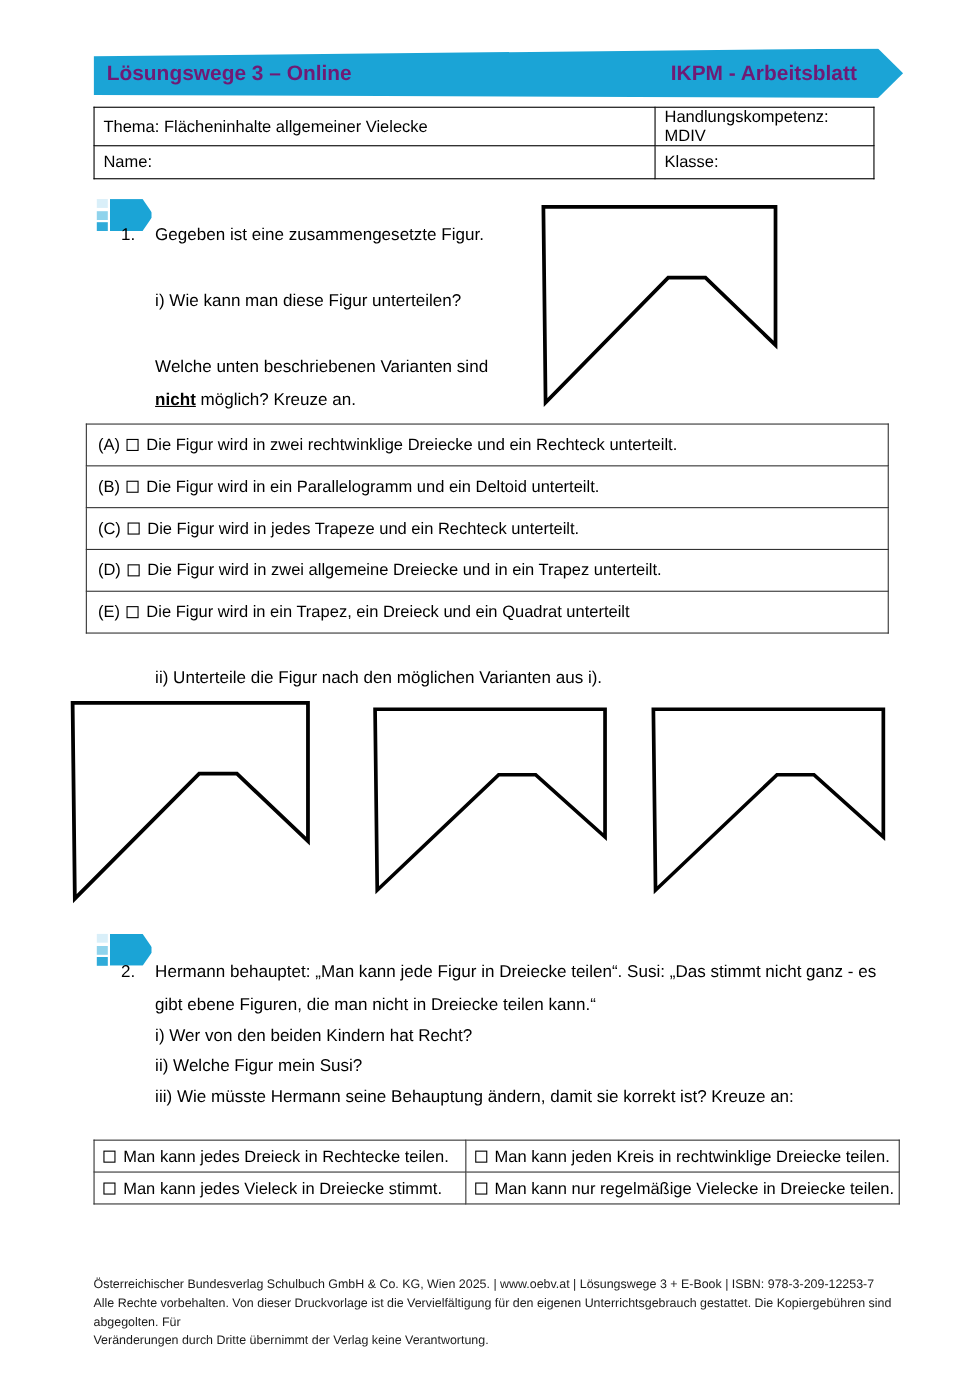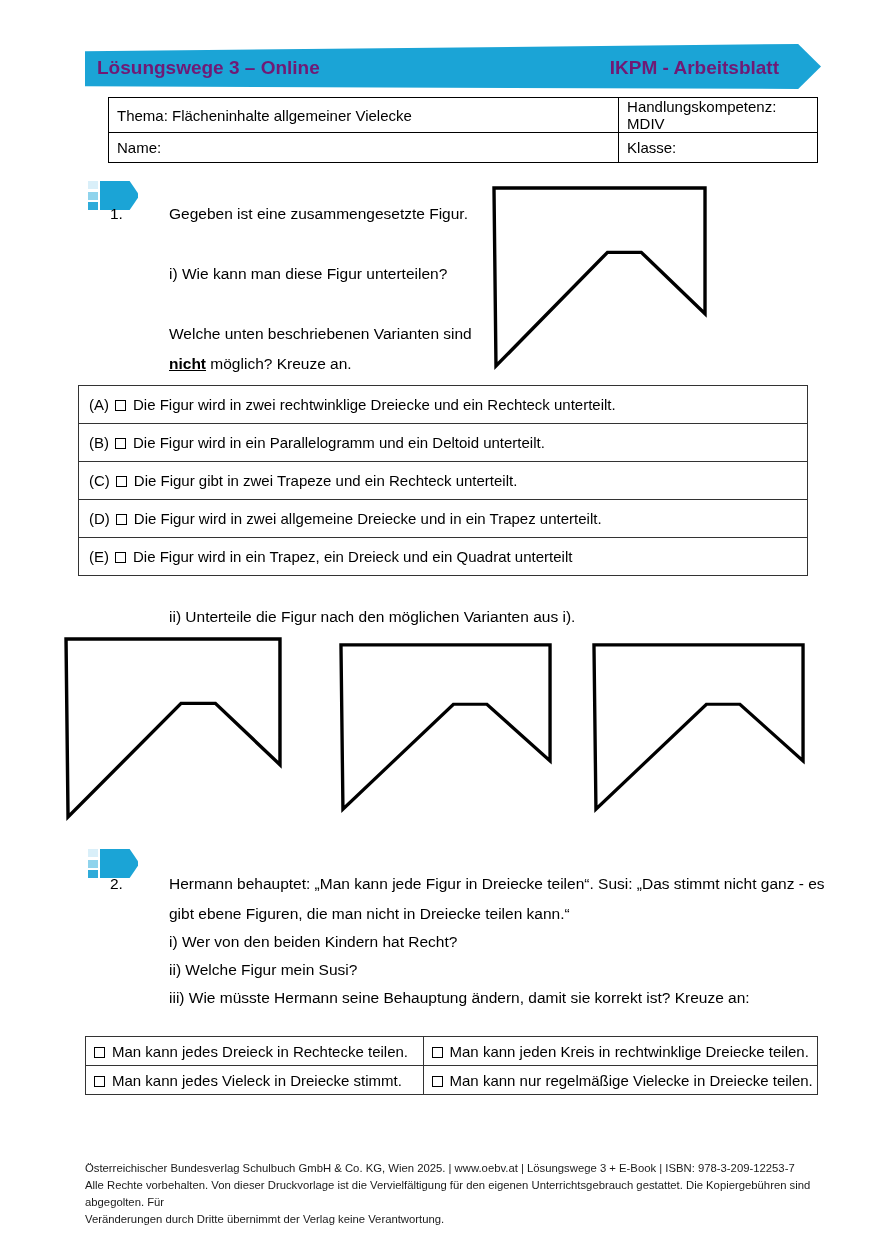--- a/index.html
+++ b/index.html
@@ -16,42 +16,42 @@
     background:#1BA4D6;
     clip-path:polygon(0% 16%, 96.9% 0%, 100% 50%, 96.9% 100%, 0% 94%);
     display:flex; justify-content:space-between; align-items:center;
     padding:2px 42px 0 12px;
     color:#701a75; font-weight:bold; font-size:19px;
   }
 
   
   .info-table {
     position:absolute; left:85px; top:97px; width:710px;
-    border-collapse:collapse; font-size:15px;margin-left:23px;
+    border-collapse:collapse; font-size:15px;
   }
   .info-table td {
     border:1.5px solid #000; height:30px; padding:0 0 0 8px;
     vertical-align:middle;
   }
   .info-table .c1 { width:511px; }
   .info-table .c2 { width:199px; }
 
   
   .task-icon { position:absolute; width:50px; height:29px; display:flex; }
   .task-icon .stack { display:flex; flex-direction:column; justify-content:space-between; width:10px; margin-right:2px; }
   .task-icon .stack i { display:block; width:10px; height:8px; }
   .task-icon .sq1 { background:#D9EFF9; }
   .task-icon .sq2 { background:#8FD3EC; }
   .task-icon .sq3 { background:#2FABD9; }
   .task-icon .body {
     flex:1; background:#1BA4D6;
     clip-path:polygon(0 0, 78% 0, 100% 42%, 100% 58%, 78% 100%, 0 100%);
   }
 
-  .line { position:absolute; font-size:15.5px; white-space:nowrap;margin-left:28px; }
+  .line { position:absolute; font-size:15.5px; white-space:nowrap; }
   .task-num { position:absolute; font-size:15.5px; }
   .emph { font-weight:bold; text-decoration:underline; }
 
   
   .fig { position:absolute; overflow:visible; }
 
   
   .opt-table {
     position:absolute; left:78px; top:385px; width:730px;
     border-collapse:collapse; font-size:15px;
@@ -125,21 +125,21 @@
 
 <table class="opt-table">
   <tbody>
       <tr>
         <td><span>(A)</span><span class="cb"></span><span>Die Figur wird in zwei rechtwinklige Dreiecke und ein Rechteck unterteilt.</span></td>
       </tr>
   <tr>
         <td><span>(B)</span><span class="cb"></span><span>Die Figur wird in ein Parallelogramm und ein Deltoid unterteilt.</span></td>
       </tr>
   <tr>
-        <td><span>(C)</span><span class="cb"></span><span>Die Figur gibt in zwei Trapeze und ein Rechteck unterteilt.</span></td>
+        <td><span>(C)</span><span class="cb"></span><span>Die Figur wird in jedes Trapeze und ein Rechteck unterteilt.</span></td>
       </tr>
   <tr>
         <td><span>(D)</span><span class="cb"></span><span>Die Figur wird in zwei allgemeine Dreiecke und in ein Trapez unterteilt.</span></td>
       </tr>
   <tr>
         <td><span>(E)</span><span class="cb"></span><span>Die Figur wird in ein Trapez, ein Dreieck und ein Quadrat unterteilt</span></td>
       </tr>
 </tbody>
   </table>
 

